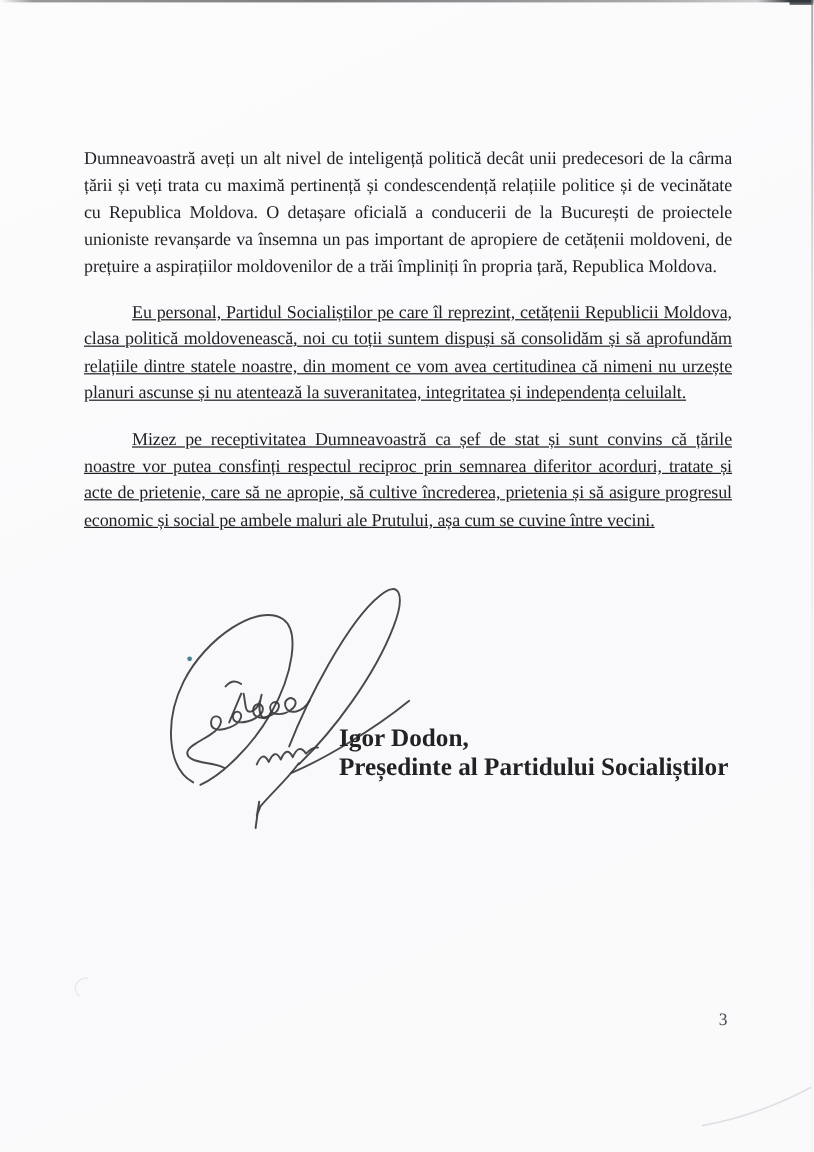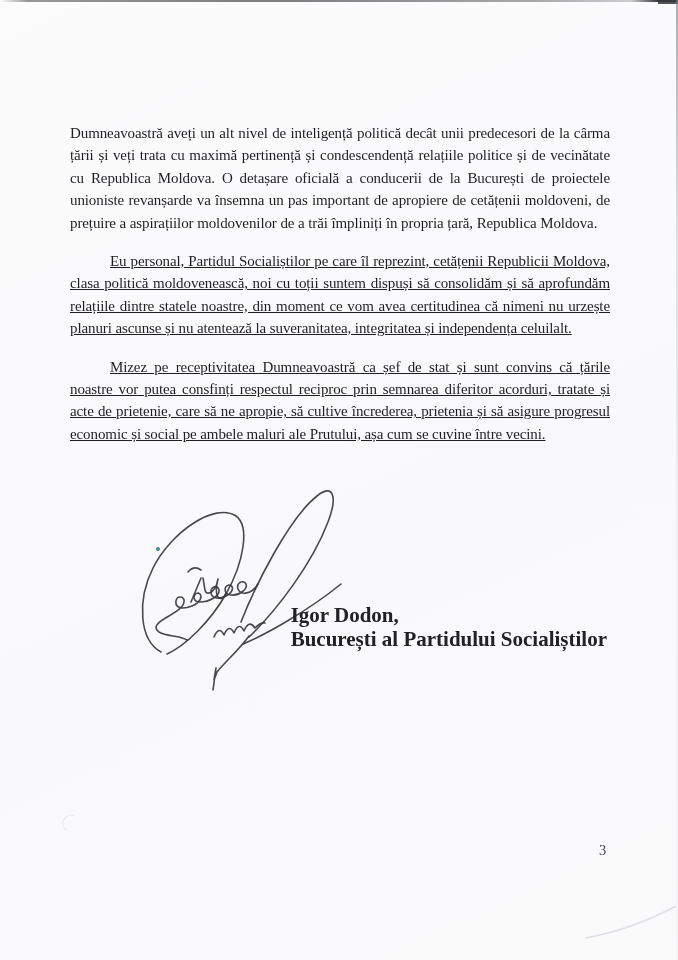--- a/index.html
+++ b/index.html
@@ -108,21 +108,21 @@
     <path d="M 54 120 L 64 96 M 66 96 C 68 106 67 112 72 111 C 77 110 80 103 81 97 C 79 105 78 111 81 115 C 83 118 87 116 89 111"></path>
 
     <path d="M 77 155 Q 82 143 87 153 Q 92 141 97 151 Q 102 139 107 149 Q 112 137 118 146 Q 124 140 128 141"></path>
 
     <path d="M 112 154 C 102 168 88 180 80 190 L 77 198 L 79 186 L 76 208"></path>
   </svg>
   <span class="ink-dot"></span>
 
   <div class="sig-block">
     <div>Igor Dodon,</div>
-    <div>București al Partidului Socialiștilor</div>
+    <div>Președinte al Partidului Socialiștilor</div>
   </div>
 
   <div class="page-number">3</div>
 
   <div class="pencil-smudge"></div>
 
   <svg class="corner-curl" width="95" height="36" viewBox="0 0 95 36" aria-hidden="true">
     <path d="M 2 34 Q 48 26 93 2" fill="none" stroke="#dfdfe6" stroke-width="1.5"></path>
   </svg>
 

